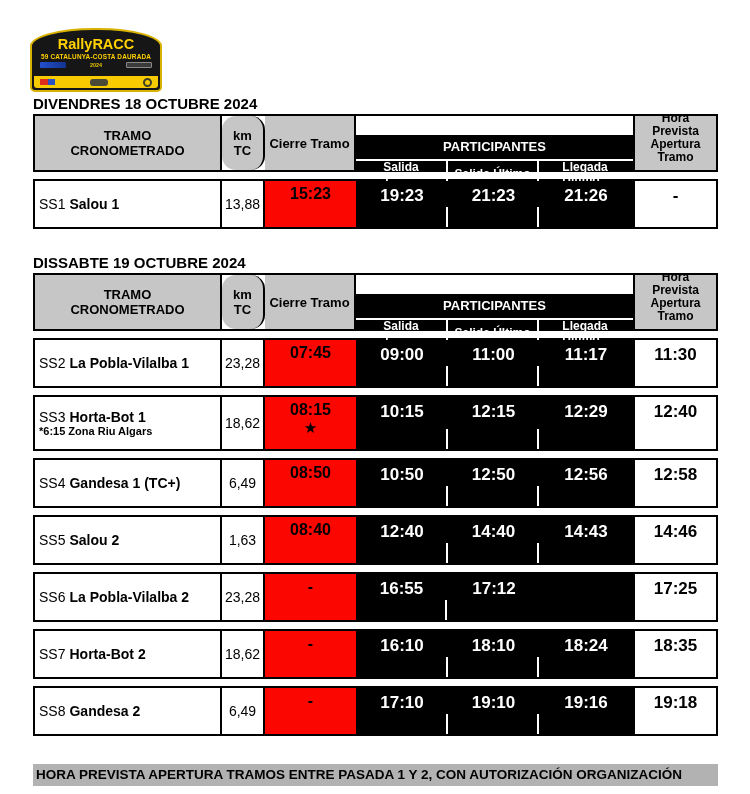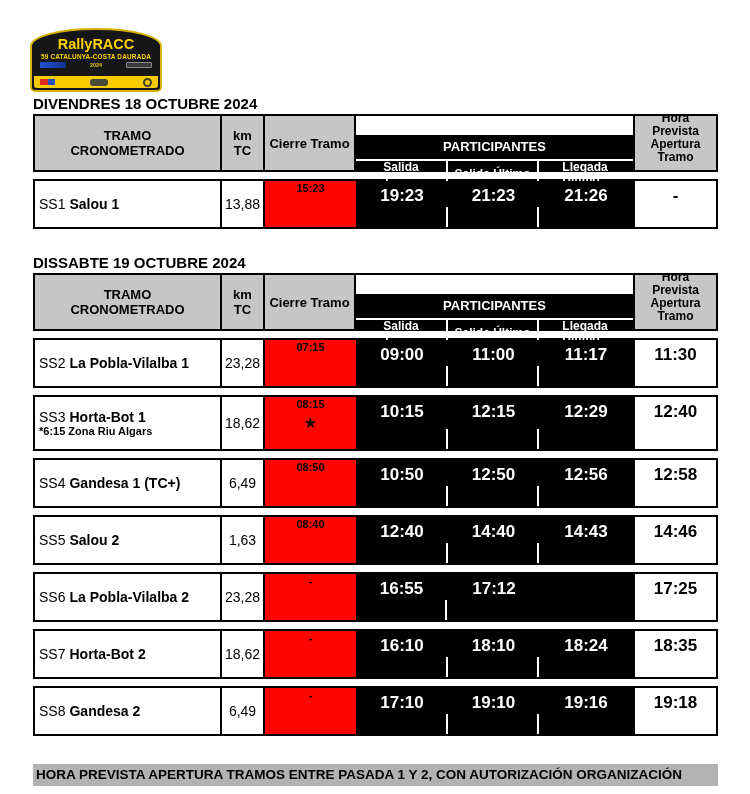--- a/index.html
+++ b/index.html
@@ -27,21 +27,21 @@
   
   .content{position:absolute;left:33px;top:96px;width:739px;}
   .table-title{font-size:15px;font-weight:bold;line-height:15px;margin:0 0 3px 0;}
   .tbl2-title{margin-top:26px;}
 
   
   .t-header{display:flex;width:685px;height:58px;border:2px solid #000;box-sizing:border-box;}
   .h-gray{background:#c6c6c6;display:flex;align-items:center;justify-content:center;
     text-align:center;font-weight:bold;font-size:13px;line-height:15px;white-space:pre-line;box-sizing:border-box;}
   .h-c1{width:187px;border-right:2px solid #000;}
-  .h-c2{width:43px;border-right:2px solid #000;}
+  .h-c2{width:43px;border-right:2px solid #000;border-radius:14px;}
   .h-c3{width:91px;border-right:2px solid #000;}
   .h-part{width:277px;background:#000000;color:#fff;display:flex;flex-direction:column;box-sizing:border-box;margin-top:19px;}
   .h-part-title{height:24px;line-height:24px;text-align:center;font-weight:bold;font-size:13px;border-bottom:2px solid #fff;}
   .h-part-sub{flex:1;display:flex;}
   .h-sub{display:flex;align-items:center;justify-content:center;
     font-weight:bold;font-size:12px;line-height:13px;white-space:pre-line;box-sizing:border-box;}
   .h-s1{width:92px;border-right:2px solid #fff;}
   .h-s2{width:91px;border-right:2px solid #fff;}
   .h-s3{width:92px;}
   .h-c7{flex:1;border-left:2px solid #000;overflow:hidden;align-items:flex-start;font-size:12px;line-height:13px;}
@@ -52,21 +52,21 @@
   .row.tall{height:56px;}
   .c-tramo{width:187px;border-right:2px solid #000;display:flex;flex-direction:column;justify-content:center;
     padding-left:4px;box-sizing:border-box;}
   .stage-line{font-size:14px;line-height:16px;white-space:nowrap;}
   .stage{font-weight:normal;margin-right:4px;}
   .sname{font-weight:bold;}
   .note{font-size:11px;font-weight:bold;line-height:13px;}
   .c-km{width:43px;border-right:2px solid #000;display:flex;align-items:center;justify-content:center;
     font-size:14px;box-sizing:border-box;}
   .c-cierre{width:91px;background:#fb0600;display:flex;flex-direction:column;align-items:center;box-sizing:border-box;}
-  .cierre-time{font-size:11px;font-weight:bold;line-height:15px;}
+  .cierre-time{font-size:16px;font-weight:bold;margin-top:5px;line-height:15px;}
   .star{font-size:15px;line-height:14px;margin-top:4px;}
   .c-black{width:277px;background:#000;display:flex;box-sizing:border-box;}
   .t-sub{position:relative;display:flex;justify-content:center;box-sizing:border-box;}
   .t-s1{width:92px;}.t-s2{width:91px;}.t-s3{width:94px;}
   .t-time{color:#fff;font-weight:bold;font-size:17px;margin-top:6px;line-height:18px;}
   .tick{position:absolute;right:0;bottom:0;width:2px;height:20px;background:#fff;}
   .c-hora{flex:1;border-left:2px solid #000;display:flex;justify-content:center;box-sizing:border-box;}
   .hora-val{font-weight:bold;font-size:17px;margin-top:6px;line-height:18px;}
 
   
@@ -172,21 +172,21 @@
   <div>
       <div class="row">
     <div class="c-tramo">
       <div class="stage-line">
         <span class="stage">SS2</span><span class="sname">La Pobla-Vilalba 1</span>
       </div>
 
     </div>
     <div class="c-km">23,28</div>
     <div class="c-cierre">
-      <div class="cierre-time">07:15</div>
+      <div class="cierre-time">07:45</div>
 
     </div>
     <div class="c-black">
       <div class="t-sub t-s1">
             <span class="t-time">09:00</span>
             <span class="tick"></span>
           </div>
       <div class="t-sub t-s2">
             <span class="t-time">11:00</span>
             <span class="tick"></span>

